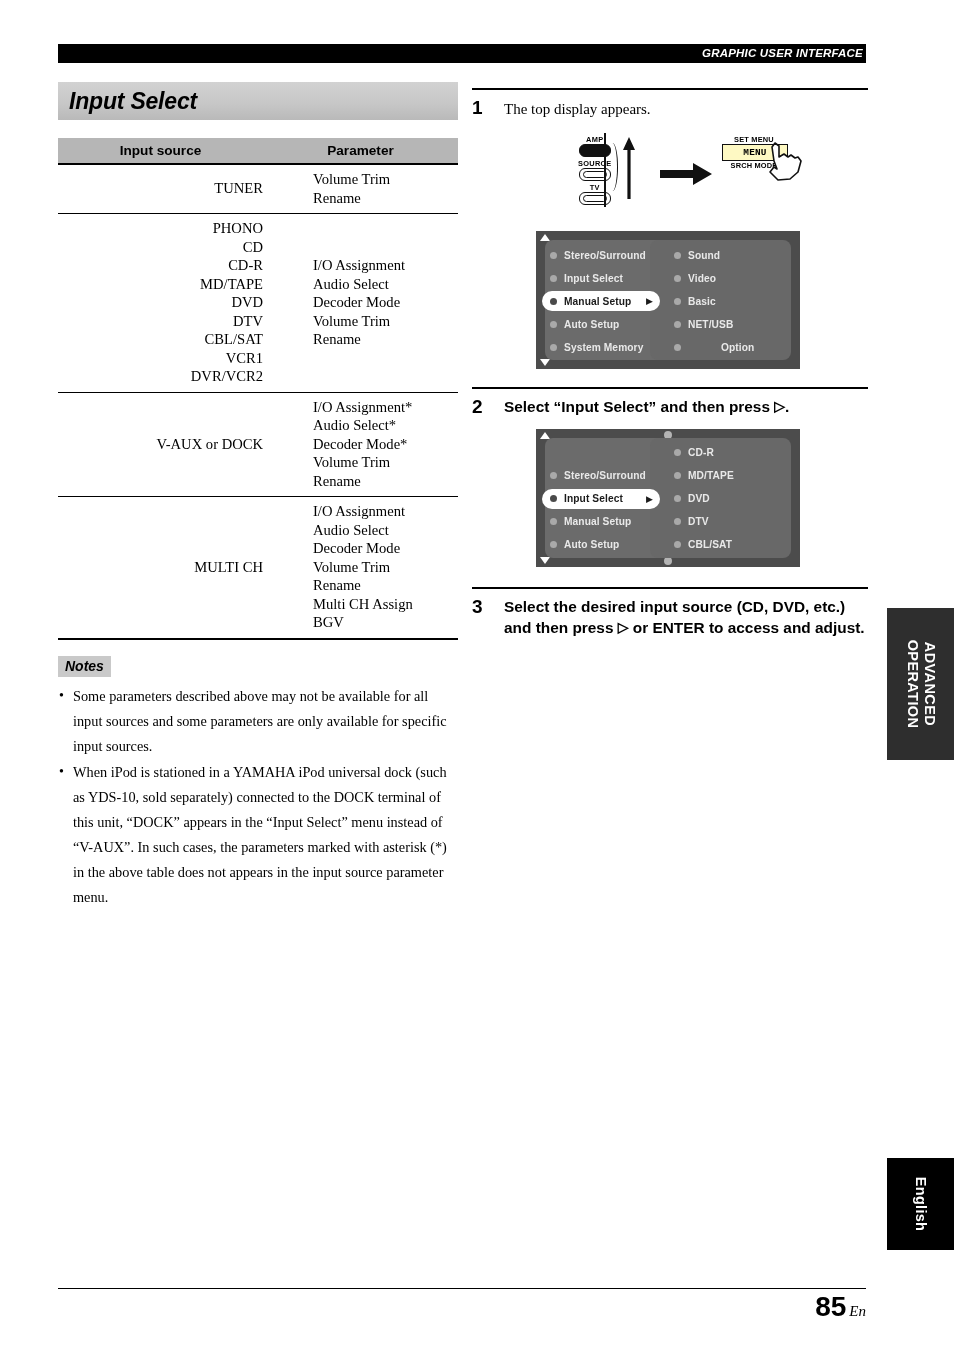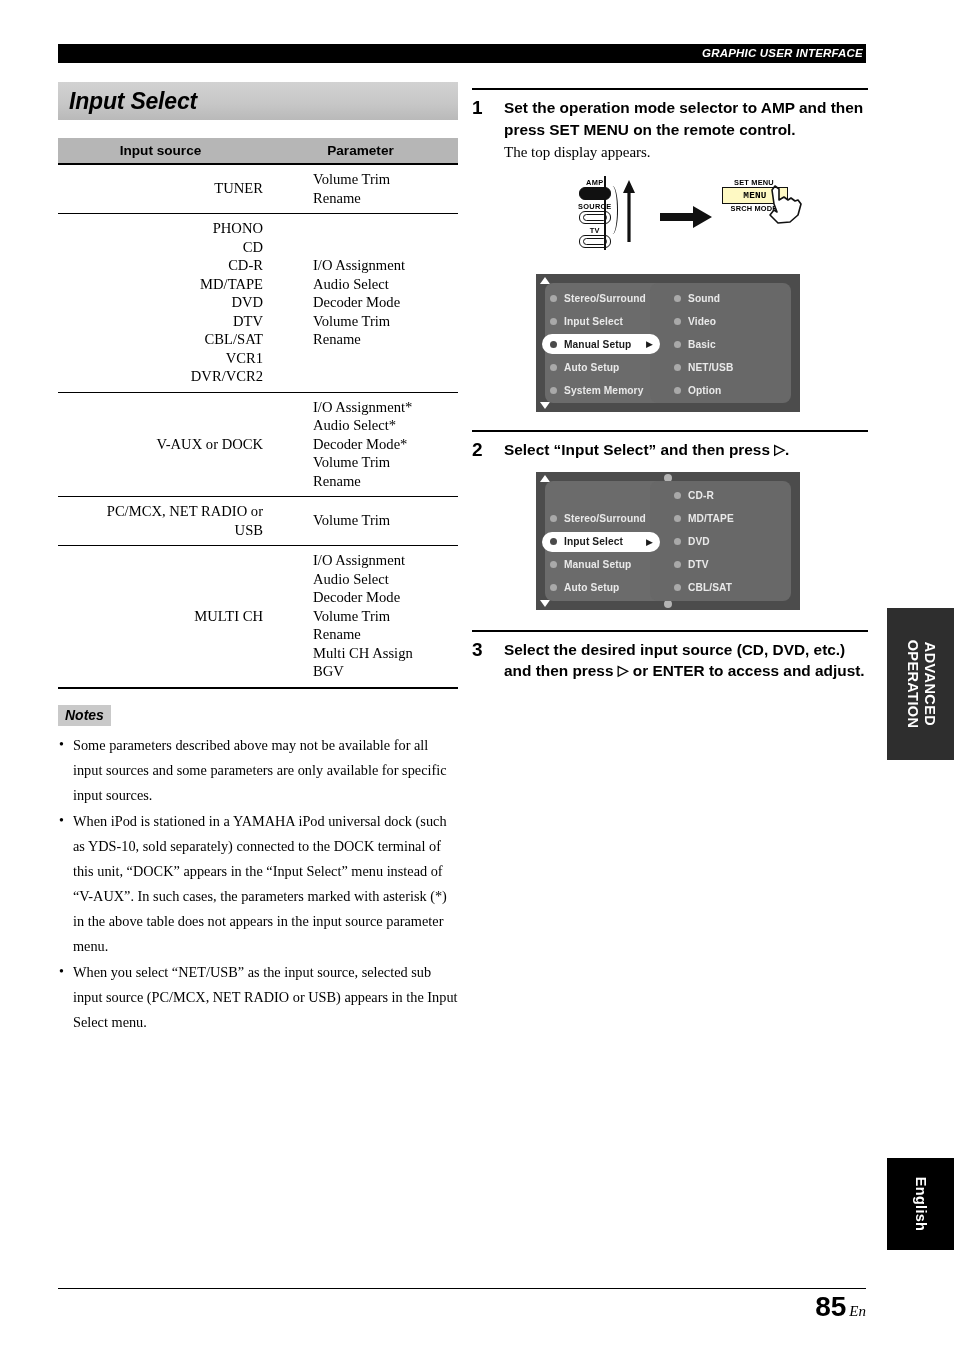--- a/index.html
+++ b/index.html
@@ -449,62 +449,51 @@
           <td class="par">
             <span class="cellline">I/O Assignment*</span>
             <span class="cellline">Audio Select*</span>
             <span class="cellline">Decoder Mode*</span>
             <span class="cellline">Volume Trim</span>
             <span class="cellline">Rename</span>
           </td>
         </tr>
         <tr>
           <td class="src">
-            <span class="cellline">PC/MCX, NET RADIO or</span>
-            <span class="cellline">USB</span>
-          </td>
-          <td class="par">
-            <span class="cellline">Volume Trim</span>
-          </td>
-        </tr>
-        <tr>
-          <td class="src">
             <span class="cellline">MULTI CH</span>
           </td>
           <td class="par">
             <span class="cellline">I/O Assignment</span>
             <span class="cellline">Audio Select</span>
             <span class="cellline">Decoder Mode</span>
             <span class="cellline">Volume Trim</span>
             <span class="cellline">Rename</span>
             <span class="cellline">Multi CH Assign</span>
             <span class="cellline">BGV</span>
           </td>
         </tr>
       </tbody>
   </table>
 
   <div id="notes-block">
     <span class="notes-badge">Notes</span>
     <ul id="notes-list">
         <li>Some parameters described above may not be available for all input sources and some parameters are only available for specific input sources.</li>
         <li>When iPod is stationed in a YAMAHA iPod universal dock (such as YDS-10, sold separately) connected to the DOCK terminal of this unit, “DOCK” appears in the “Input Select” menu instead of “V-AUX”. In such cases, the parameters marked with asterisk (*) in the above table does not appears in the input source parameter menu.</li>
-        <li>When you select “NET/USB” as the input source, selected sub input source (PC/MCX, NET RADIO or USB) appears in the Input Select menu.</li>
       </ul>
   </div>
 
 </div>
 
 <div id="right-col">
 
   <div class="step-rule"></div>
   <div class="step">
     <div class="step-num">1</div>
     <div class="step-body">
-      <div class="step-head">Set the operation mode selector to AMP and then press SET MENU on the remote control.</div>
       <div class="step-sub">The top display appears.</div>
     </div>
   </div>
 
   <div id="remote-figure">
 
     <div class="mode-btn-group">
       <div class="mode-row">
         <span class="mode-label">AMP</span>
         <div class="pill filled"></div>
@@ -578,21 +567,21 @@
           <span class="lbl">Video</span>
         </div>
         <div class="gui-item dim" style="left: 138px; top: 60px; padding-left: 0px;">
           <span class="dot"></span>
           <span class="lbl">Basic</span>
         </div>
         <div class="gui-item dim" style="left: 138px; top: 83px; padding-left: 0px;">
           <span class="dot"></span>
           <span class="lbl">NET/USB</span>
         </div>
-        <div class="gui-item dim" style="left: 138px; top: 106px; padding-left: 0px;">
+        <div class="gui-item dim" style="left: 138px; top: 106px; padding-left: 0px; gap: 33px;">
           <span class="dot"></span>
           <span class="lbl">Option</span>
         </div>
       </div>
   </div>
 
   <div class="step-rule" style="margin-top:18px"></div>
   <div class="step">
     <div class="step-num">2</div>
     <div class="step-body">

